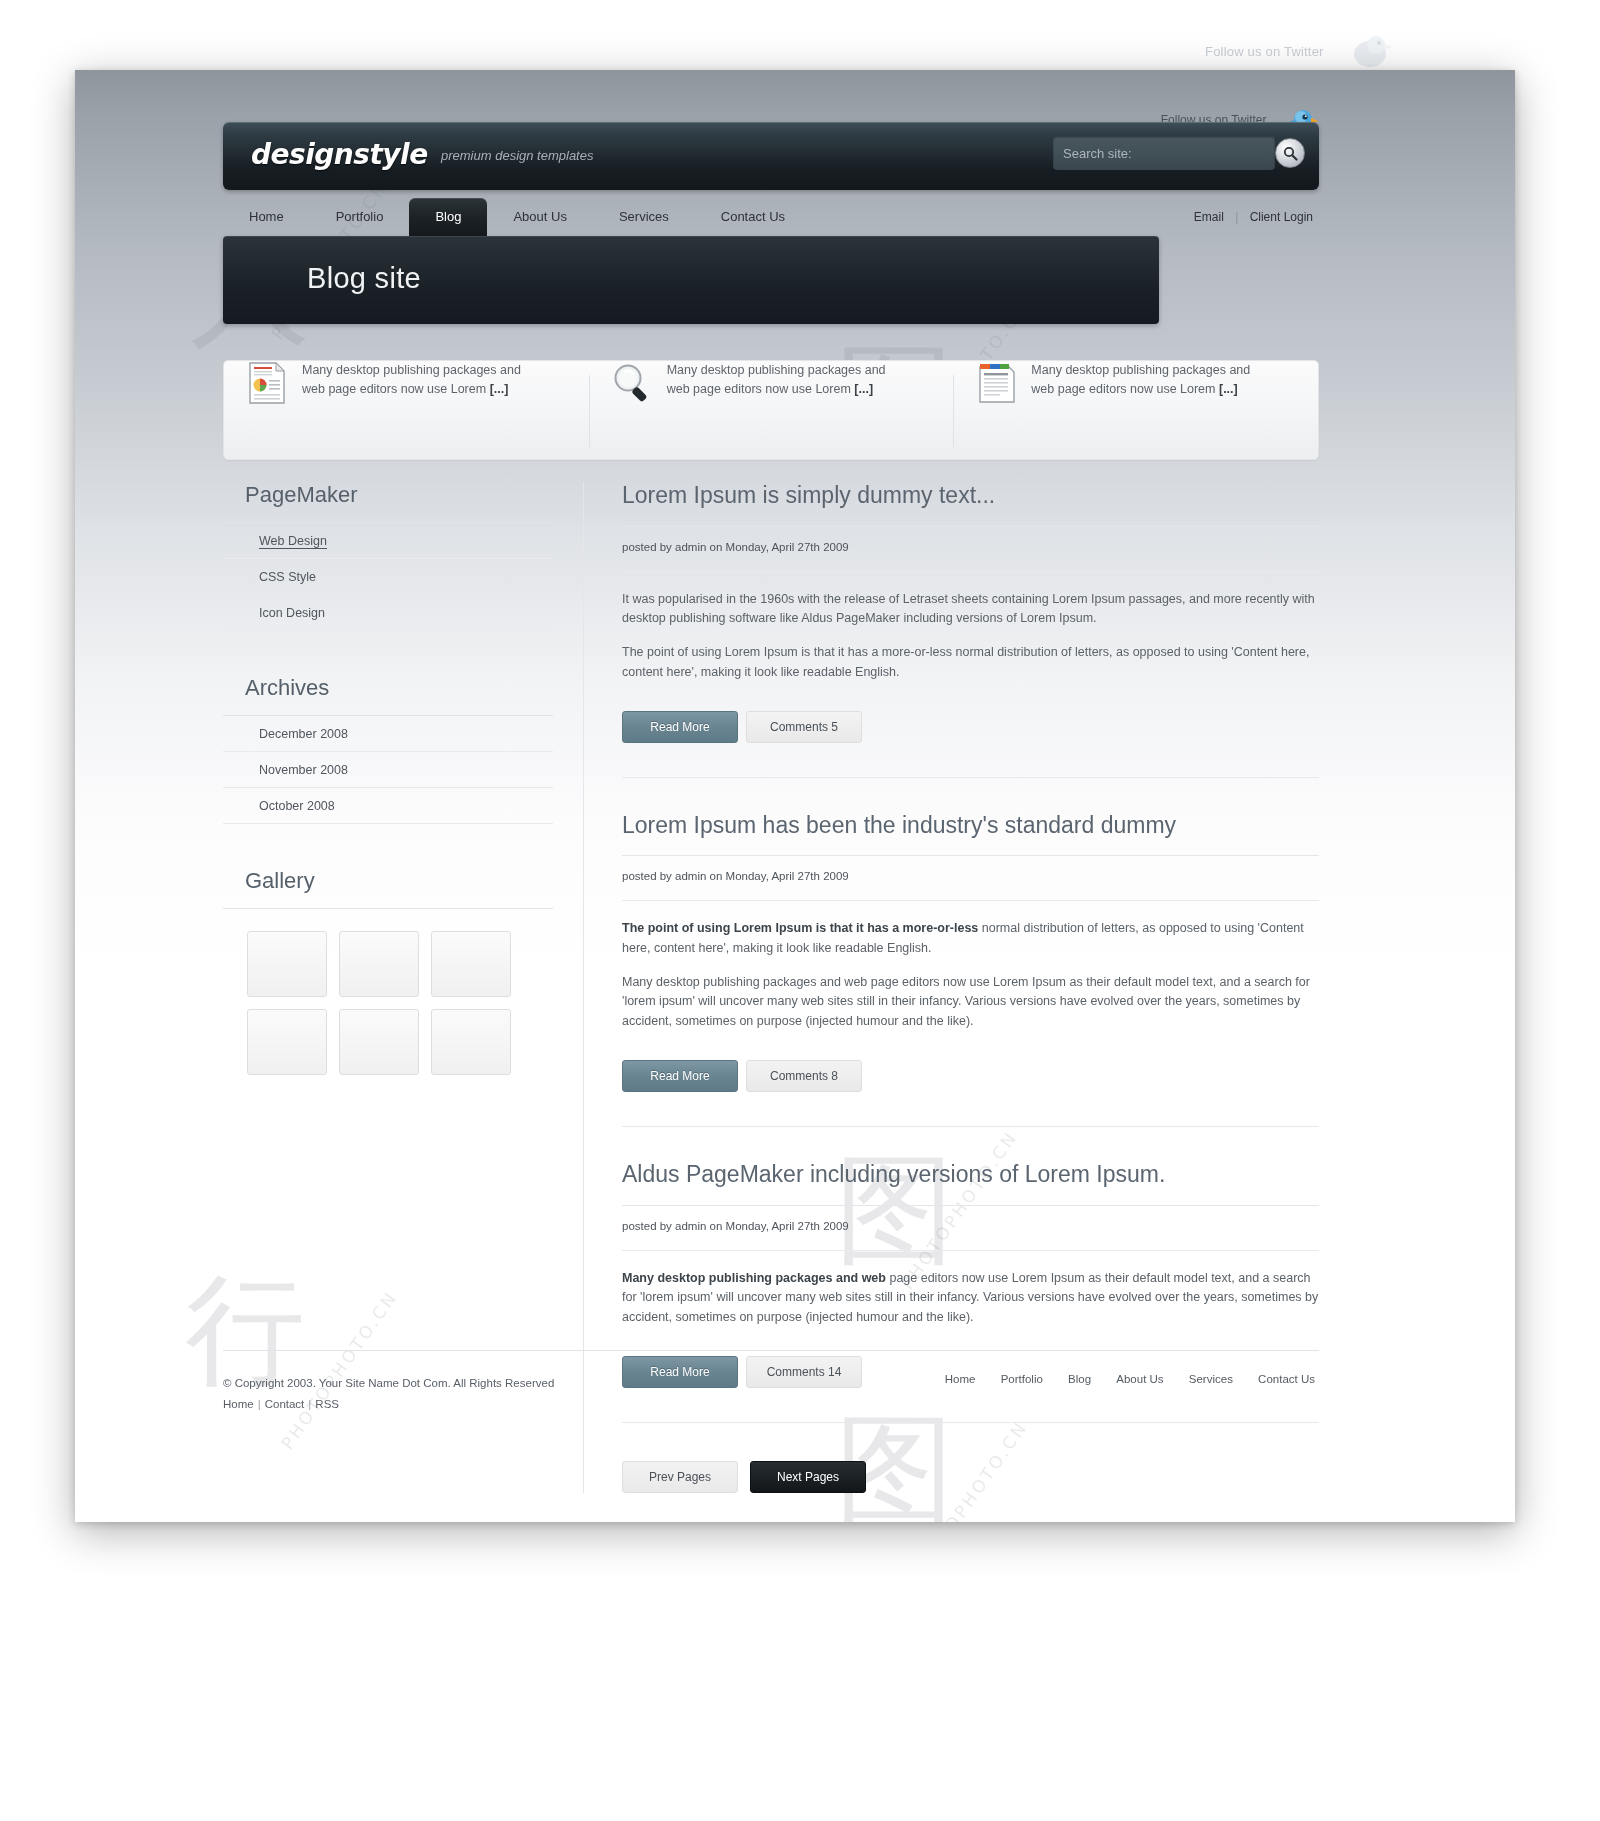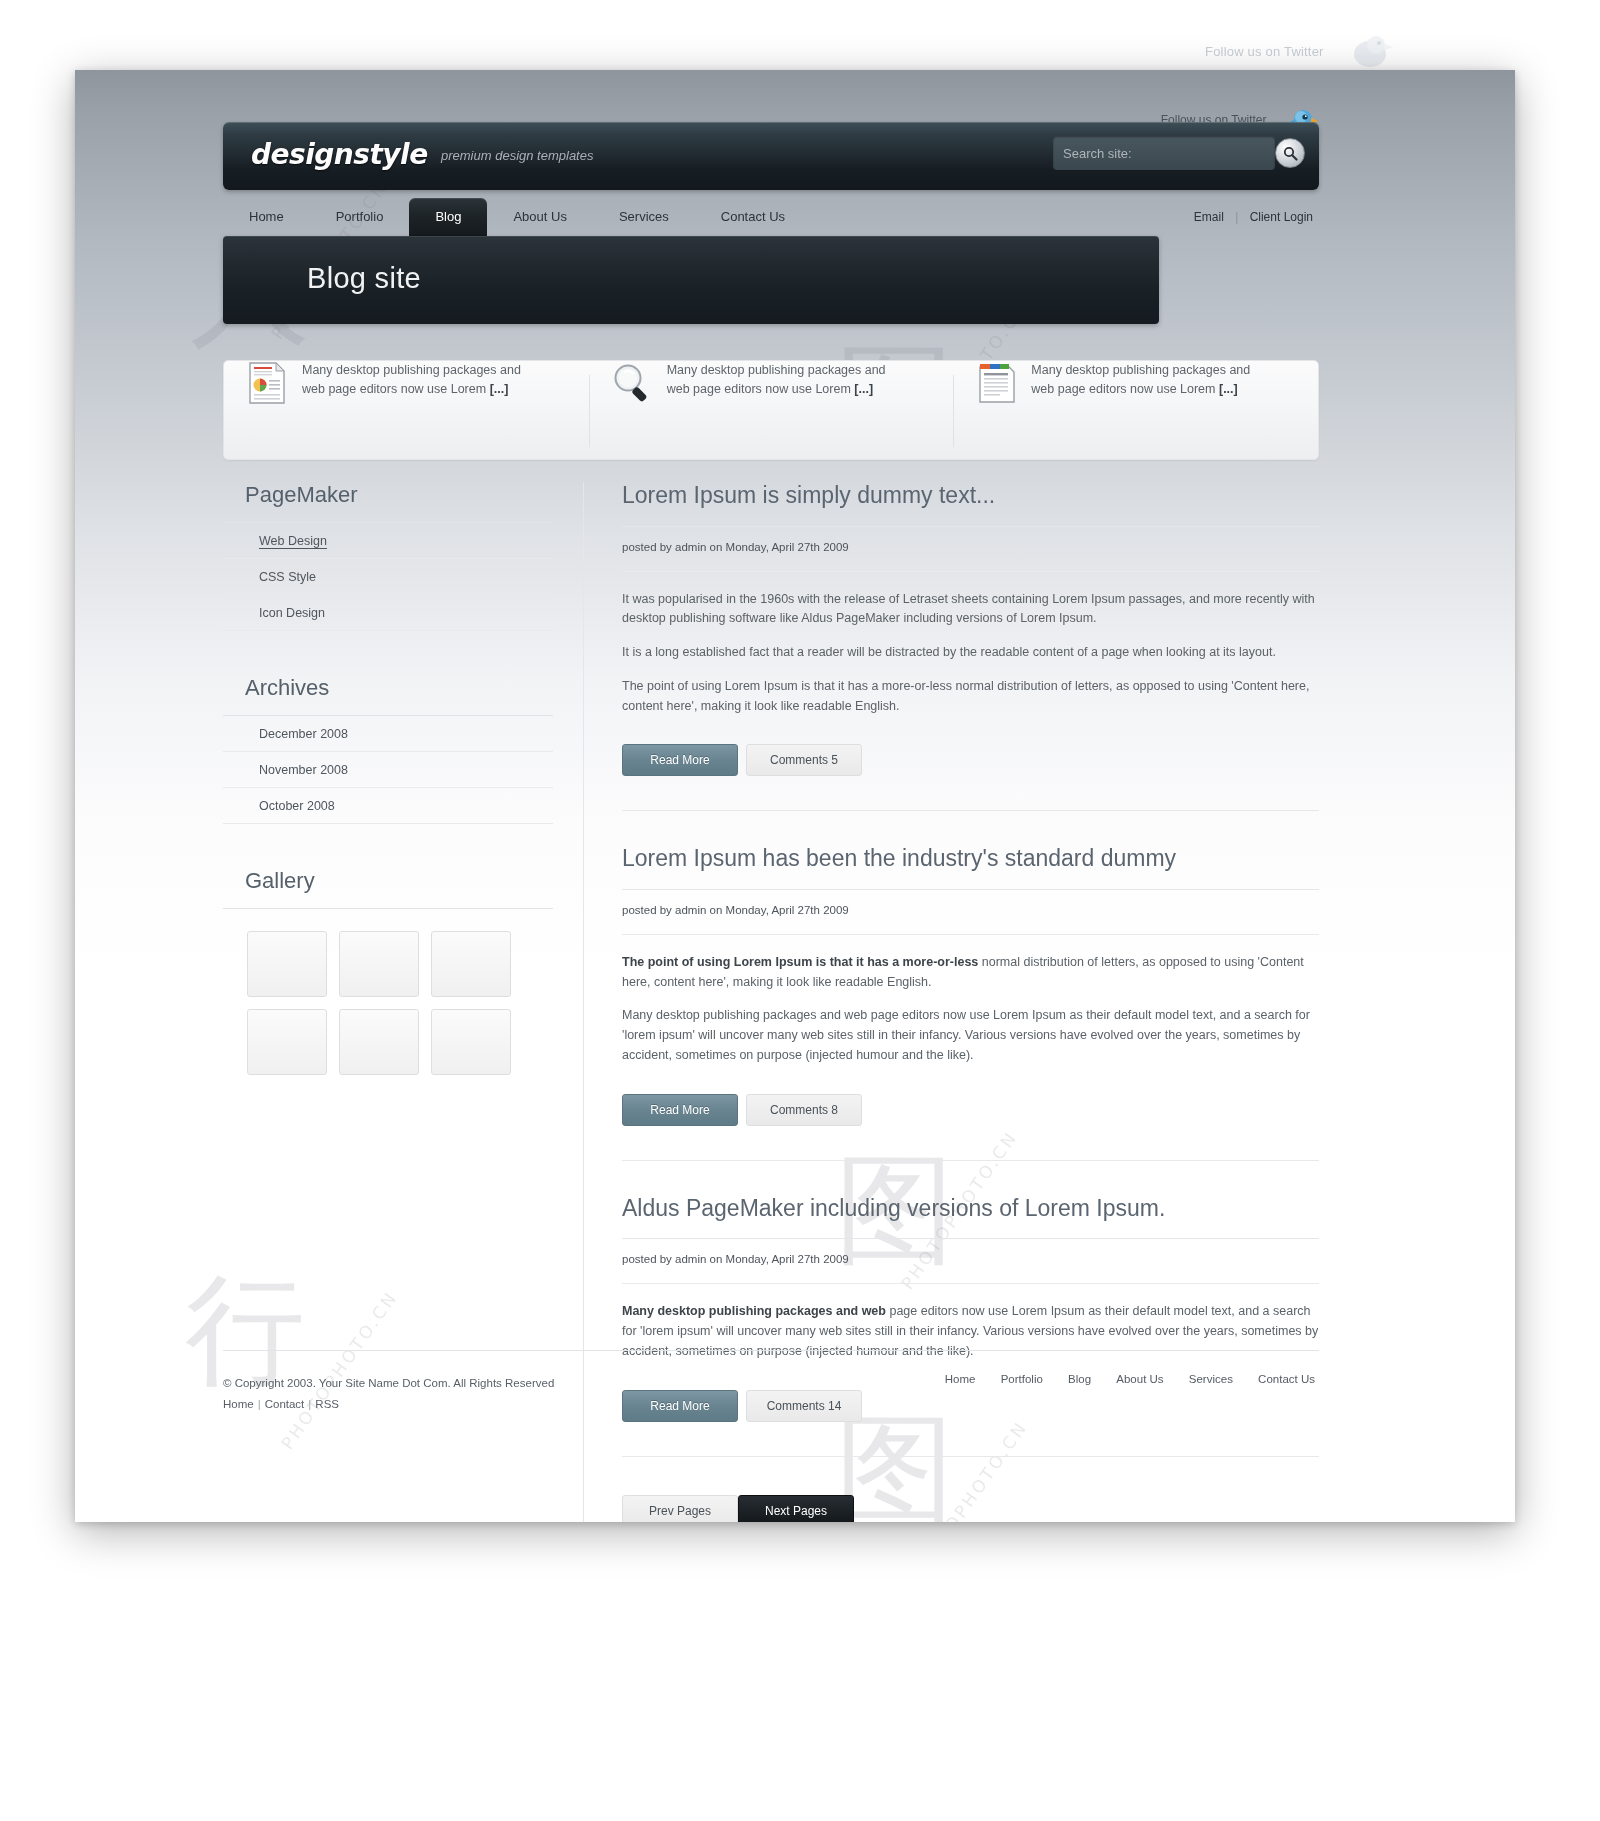--- a/index.html
+++ b/index.html
@@ -269,21 +269,21 @@
   .btn-dark {
     background: linear-gradient(180deg,#272d32,#121619);
     color: #ffffff;
     border-color: #0d1013;
   }
   .post-sep {
     height: 1px; background: #e6e8ea;
     margin: 34px 0 0 0;
   }
   .pager {
-    display: flex; gap: 0;
+    display: flex; gap: 12px;
     padding-top: 24px;
   }
 
   
   .footer {
     position: absolute; left: 148px; top: 1280px;
     width: 1096px;
     border-top: 1px solid #e2e4e7;
     padding-top: 22px;
   }
@@ -477,21 +477,20 @@
         </div>
       </aside>
 
       <main class="col-main">
 
         <article class="post">
           <h2 class="post-title">Lorem Ipsum is simply dummy text...</h2>
           <div class="post-meta">posted by admin on Monday, April 27th 2009</div>
           <div class="post-body">
             <p><span>It was popularised in the 1960s with the release of Letraset sheets containing Lorem Ipsum passages, and more recently with desktop publishing software like Aldus PageMaker including versions of Lorem Ipsum.</span></p>
-            <p><span>It is a long established fact that a reader will be distracted by the readable content of a page when looking at its layout.</span></p>
             <p><span>The point of using Lorem Ipsum is that it has a more-or-less normal distribution of letters, as opposed to using 'Content here, content here', making it look like readable English.</span></p>
           </div>
           <div class="btn-row">
             <div class="btn btn-primary">Read More</div>
             <div class="btn btn-ghost">Comments 5</div>
           </div>
           <div class="post-sep"></div>
         </article>
 
         <article class="post" style="margin-top:34px;">

